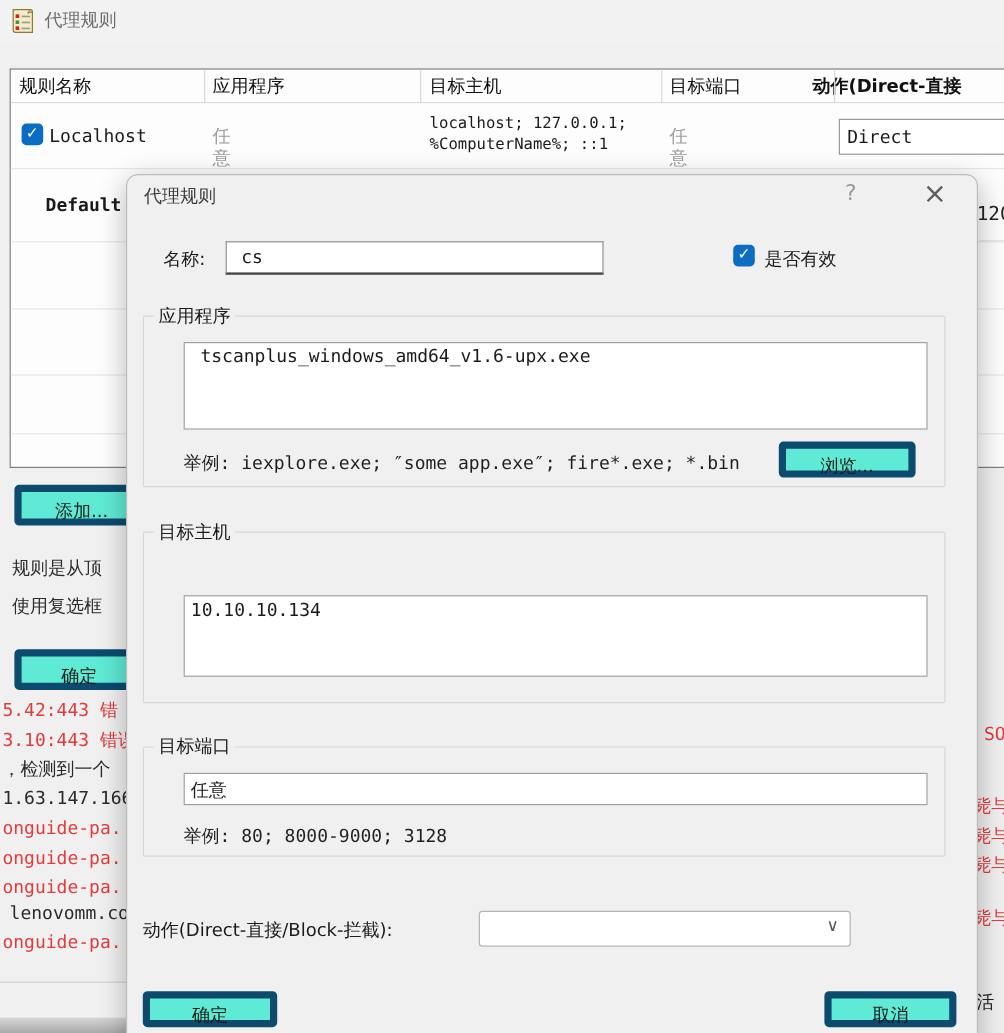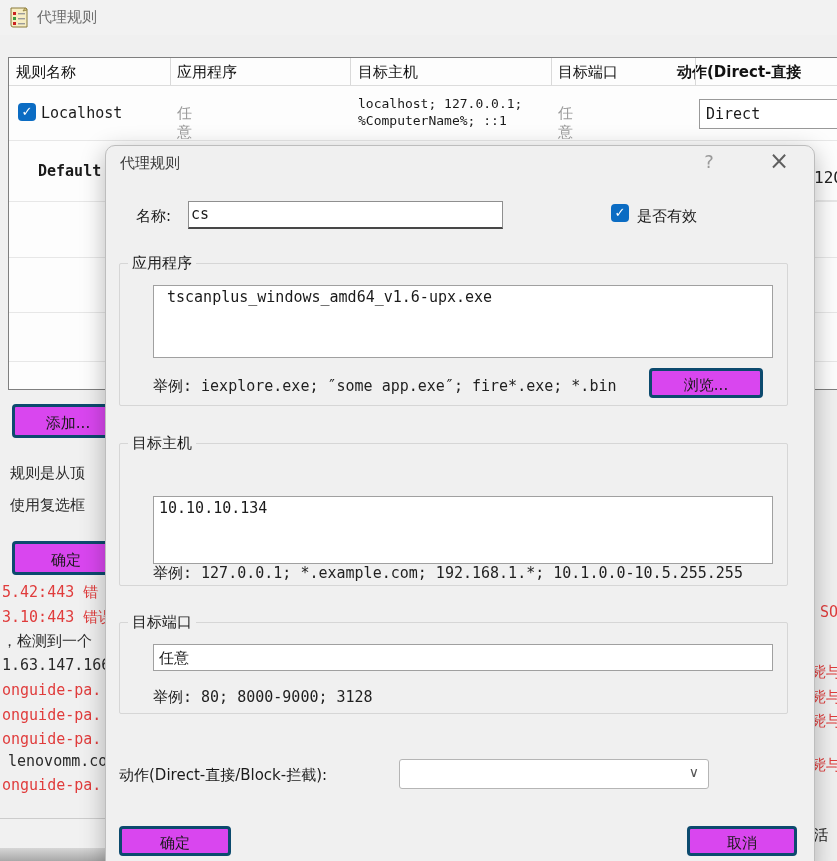--- a/index.html
+++ b/index.html
@@ -18,21 +18,21 @@
   .vsep { top:58px; width:1px; height:27px; background:#d9d9d9; }
   .hsep { left:9px; width:828px; height:1px; background:#e7e7e7; }
   .hdr-bottom { left:9px; top:85px; width:828px; height:1px; background:#dcdcdc; }
 
   .checkbox { width:18px; height:18px; background:#0b6cc3; border-radius:4px; color:#fff; font-size:13px; line-height:18px; text-align:center; }
   .cell { font-size:15px; }
   .gray { color:#9b9b9b; }
   .hosts-cell { left:358px; top:95px; width:195px; font-size:13px; line-height:17px; }
   .row-combo { left:699px; top:99px; width:145px; height:30px; background:#fff; border:1px solid #999; font-size:15px; line-height:28px; padding-left:6px; }
 
-  .btn { background:#d946ef; border:3px solid #0c4a6e; border-radius:4px; font-size:15px; text-align:center; color:#1a1a1a; }
+  .btn { background:#5eead4; border:6px solid #0c4a6e; border-radius:4px; font-size:15px; text-align:center; color:#1a1a1a; }
   .bg-add { left:12px; top:404px; width:112px; height:34px; line-height:32px;text-align:center; }
   .bg-hint { left:10px; font-size:15px; color:#2c2c2c; }
   .bg-ok { left:12px; top:541px; width:108px; height:34px; line-height:32px; }
 
   .log-line { left:2px; font-size:15px; white-space:nowrap; }
   .log-line[data-color="red"] { color:#e03c3c; }
   .log-line[data-color="black"] { color:#2a2a2a; }
   .frag { font-size:15px; white-space:nowrap; }
   .frag[data-color="red"] { color:#e03c3c; }
   .frag[data-color="black"] { color:#222; }
@@ -46,21 +46,21 @@
             border:1px solid #bdbdbd; border-radius:10px 10px 0 0;
             box-shadow:0 6px 24px rgba(0,0,0,0.28); z-index:10; }
   .dialog .abs { position:absolute; }
   .dlg-title { left:14px; top:8px; font-size:15px; color:#3c3c3c; }
   .dlg-help { left:590px; top:5px; width:26px; font-size:18px; color:#9a9a9a; text-align:center; }
   .dlg-close { left:658px; top:1px; width:30px; font-size:24px; color:#5f5f5f; text-align:center; }
 
   .lbl { font-size:15px; color:#1a1a1a; }
   .name-input { left:82px; top:55px; width:315px; height:28px; background:#fff;
                 border:1px solid #8f8f8f; border-bottom:2px solid #474747;
-                font-size:15px; line-height:25px; padding-left:2px; }
+                font-size:15px; line-height:25px; padding-left:12px; }
   .dlg-check { left:505px; top:58px; }
 
   .groupbox { border:1px solid #d6d6d6; border-radius:2px; }
   .legend { position:absolute; top:-10px; left:8px; background:#f0f0f0; padding:0 4px; font-size:15px; color:#1a1a1a; }
   .gb-app  { left:13px; top:117px; width:669px; height:143px; }
   .gb-host { left:13px; top:297px; width:669px; height:143px; }
   .gb-port { left:13px; top:476px; width:669px; height:92px; }
 
   .textarea { background:#fff; border:1px solid #a0a0a0; font-size:15px; padding:2px 5px; line-height:19px; }
   .ta-app  { left:47px; top:139px; width:620px; height:73px;padding-left:13px; }
@@ -164,21 +164,20 @@
     <span class="legend">应用程序</span>
   </div>
   <div class="abs textarea ta-app mono">tscanplus_windows_amd64_v1.6-upx.exe</div>
   <span class="abs example mono" style="left:47px; top:231px;">举例: iexplore.exe; ″some app.exe″; fire*.exe; *.bin</span>
   <div class="abs btn browse">浏览...</div>
 
   <div class="abs groupbox gb-host">
     <span class="legend">目标主机</span>
   </div>
   <div class="abs textarea ta-host mono">10.10.10.134</div>
-  <span class="abs example mono" style="left:47px; top:418px;">举例: 127.0.0.1; *.example.com; 192.168.1.*; 10.1.0.0-10.5.255.255</span>
 
   <div class="abs groupbox gb-port">
     <span class="legend">目标端口</span>
   </div>
   <div class="abs textarea in-port">任意</div>
   <span class="abs example mono" style="left:47px; top:542px;">举例: 80; 8000-9000; 3128</span>
 
   <span class="abs lbl" style="left:13px; top:620px;">动作(Direct-直接/Block-拦截):</span>
   <div class="abs action-combo">
     <span></span>

